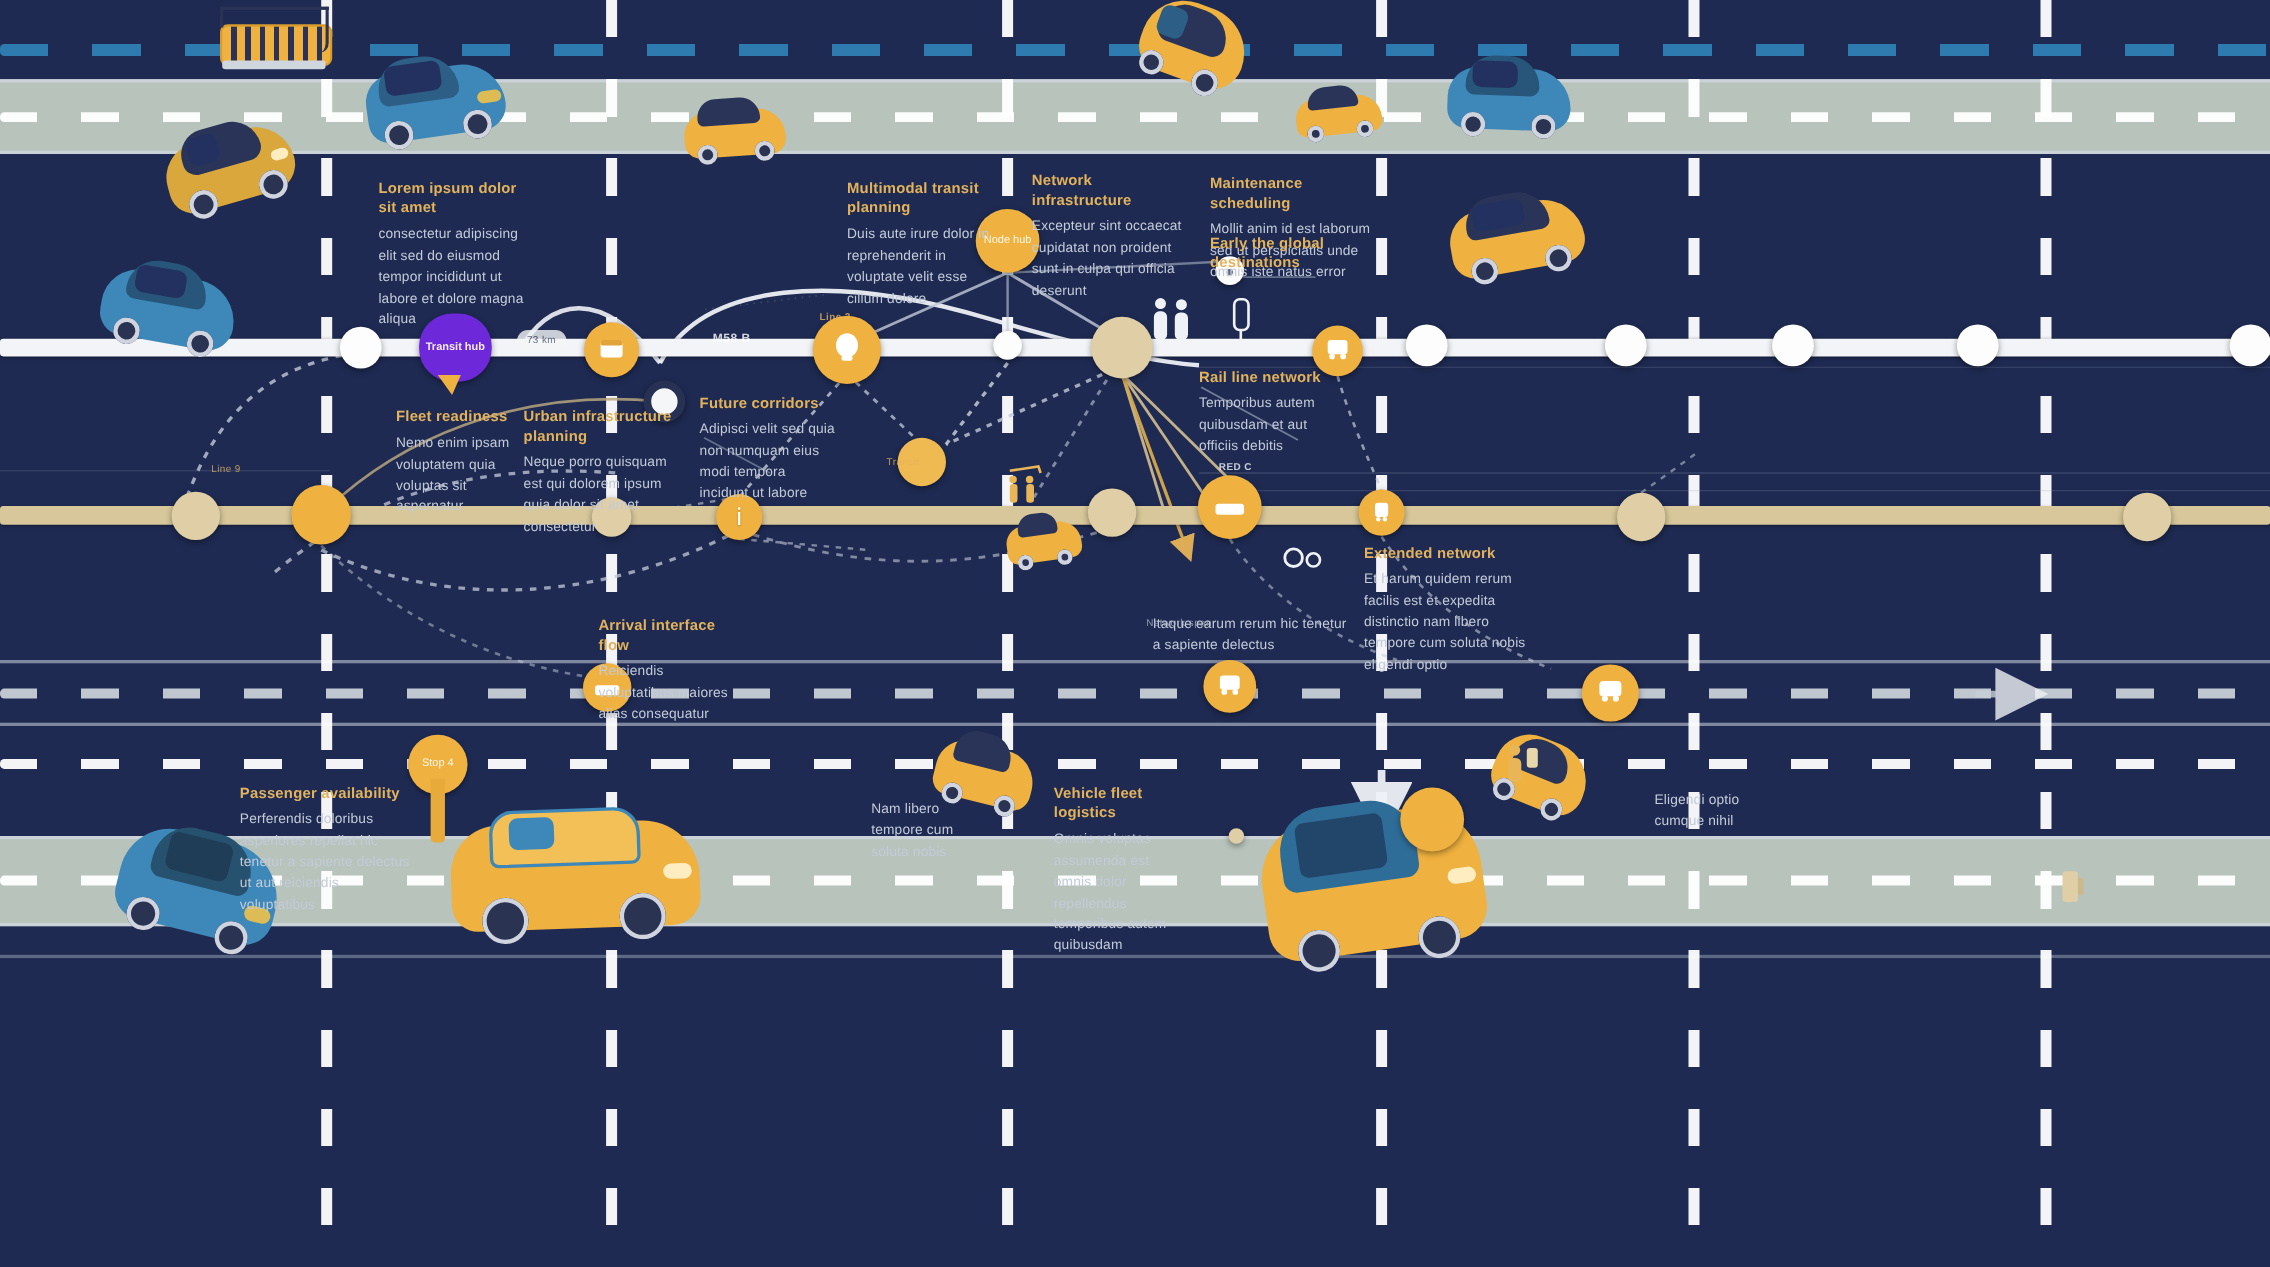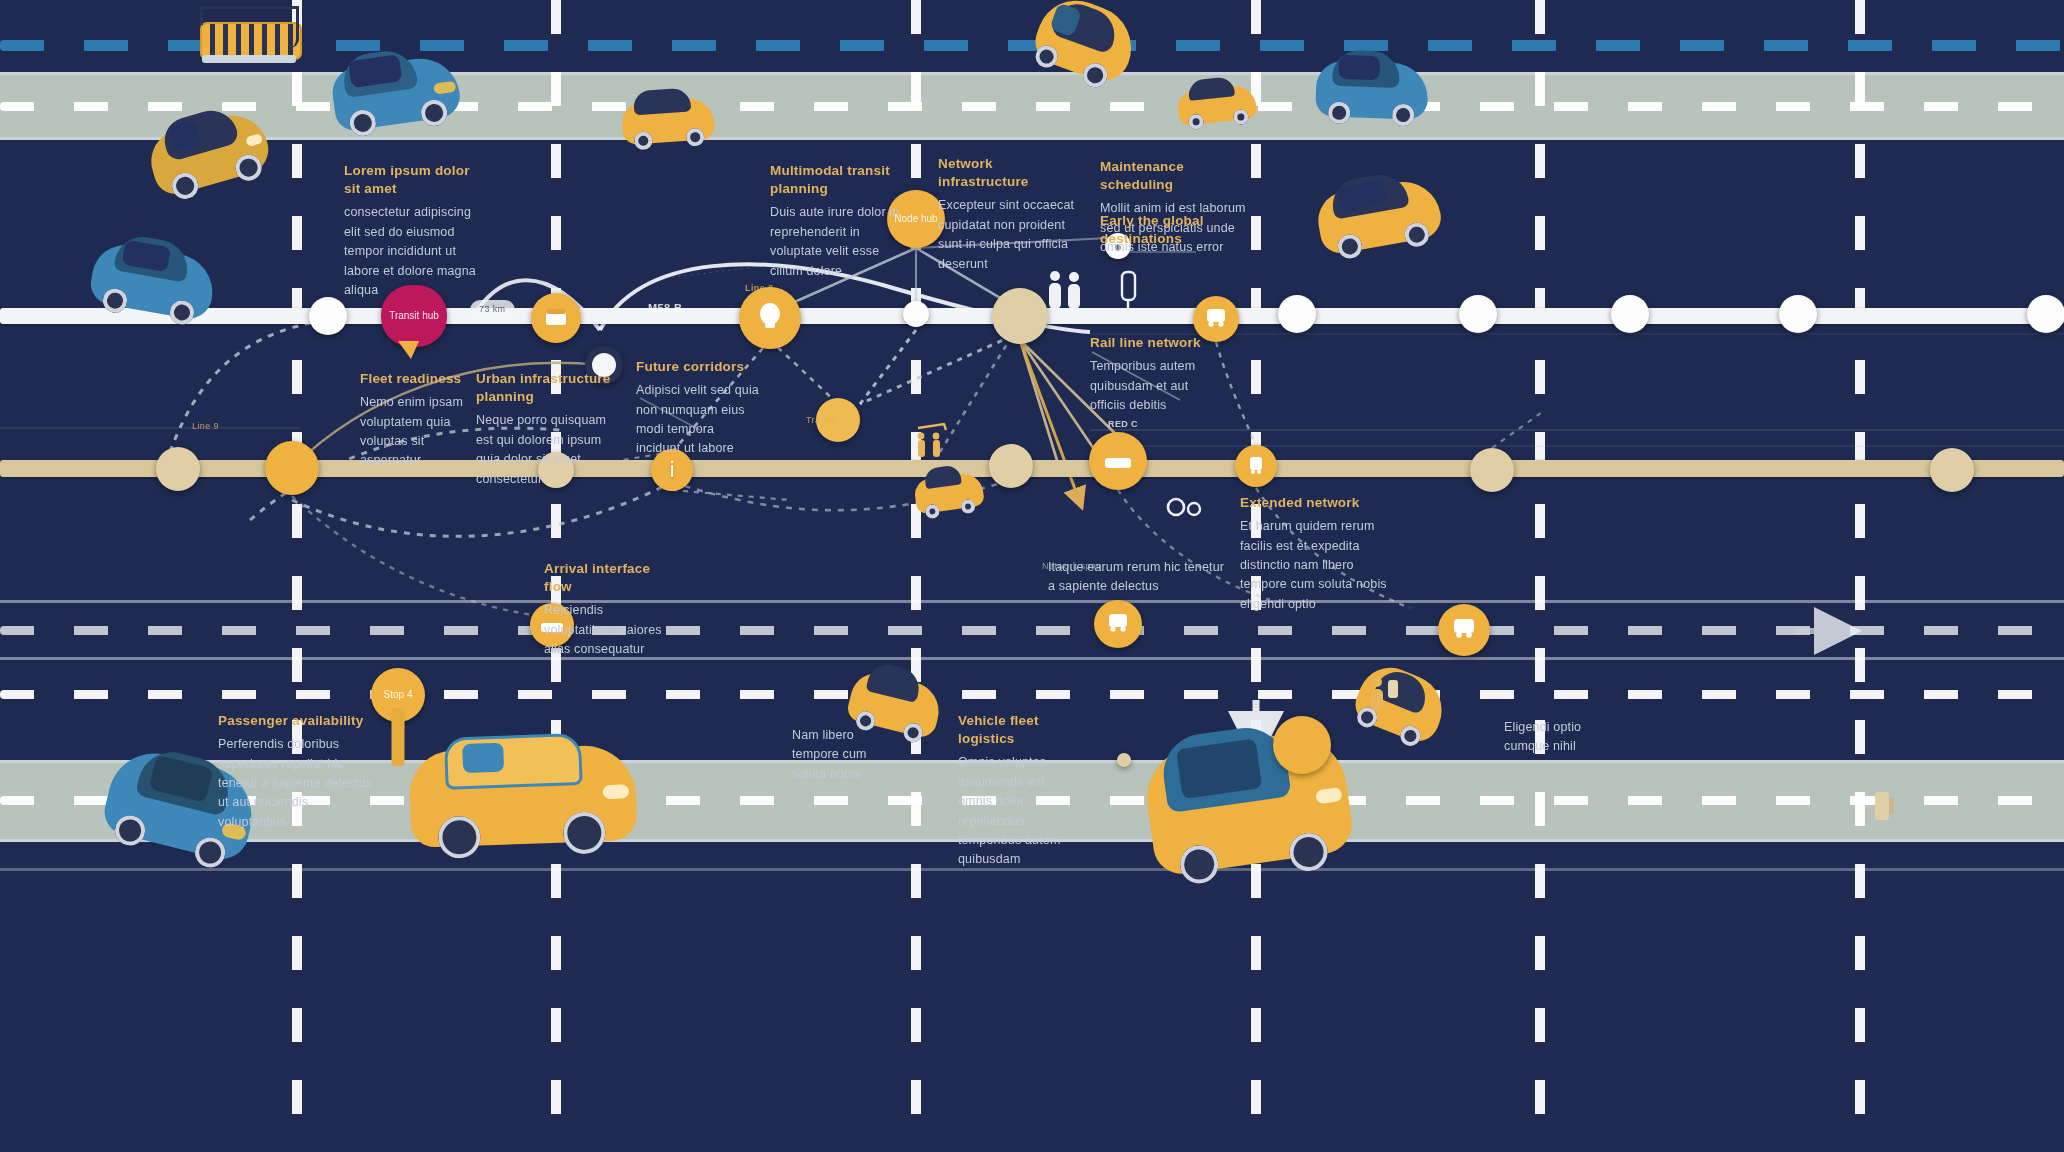--- a/index.html
+++ b/index.html
@@ -40,22 +40,22 @@
   .node-amber-lt{background:#f0ba52;}
   .node-ring{background:#f4f6f8;border:7px solid #273154;}
   .node-ico{color:#fff;font-size:26px;line-height:1;pointer-events:none;
             text-shadow:0 1px 2px rgba(0,0,0,.25);}
   .node-lbl{position:absolute;left:50%;top:50%;transform:translate(-50%,-50%);
      width:86%;text-align:center;color:#fffdf6;font-size:10px;line-height:1.25;
      opacity:.92;filter:blur(.5px);pointer-events:none;}
 
   
   .bubble{position:absolute;transform:translate(-50%,-50%);
-     background:#be185d;border-radius:46% 46% 46% 46%/48% 48% 48% 48%;
-     box-shadow:0 2px 6px rgba(0,0,0,.4);}
+     background:#6d28d9;border-radius:46% 46% 46% 46%/48% 48% 48% 48%;
+     box-shadow:0 2px 6px rgba(0,0,0,.4);font-weight:bold;}
   .bubble:after{content:"";position:absolute;left:26%;bottom:-12px;
      border-left:13px solid transparent;border-right:8px solid transparent;
      border-top:18px solid #efb13f;}
 
   
   .pin{position:absolute;transform:translate(-50%,-100%);}
   .pin .head{width:100%;border-radius:50%;background:#efb13f;
      box-shadow:0 2px 5px rgba(0,0,0,.4);display:flex;align-items:center;justify-content:center;}
   .pin .stem{position:absolute;left:50%;transform:translateX(-50%);
      width:13px;background:#e7ab3c;border-radius:0 0 4px 4px;}

